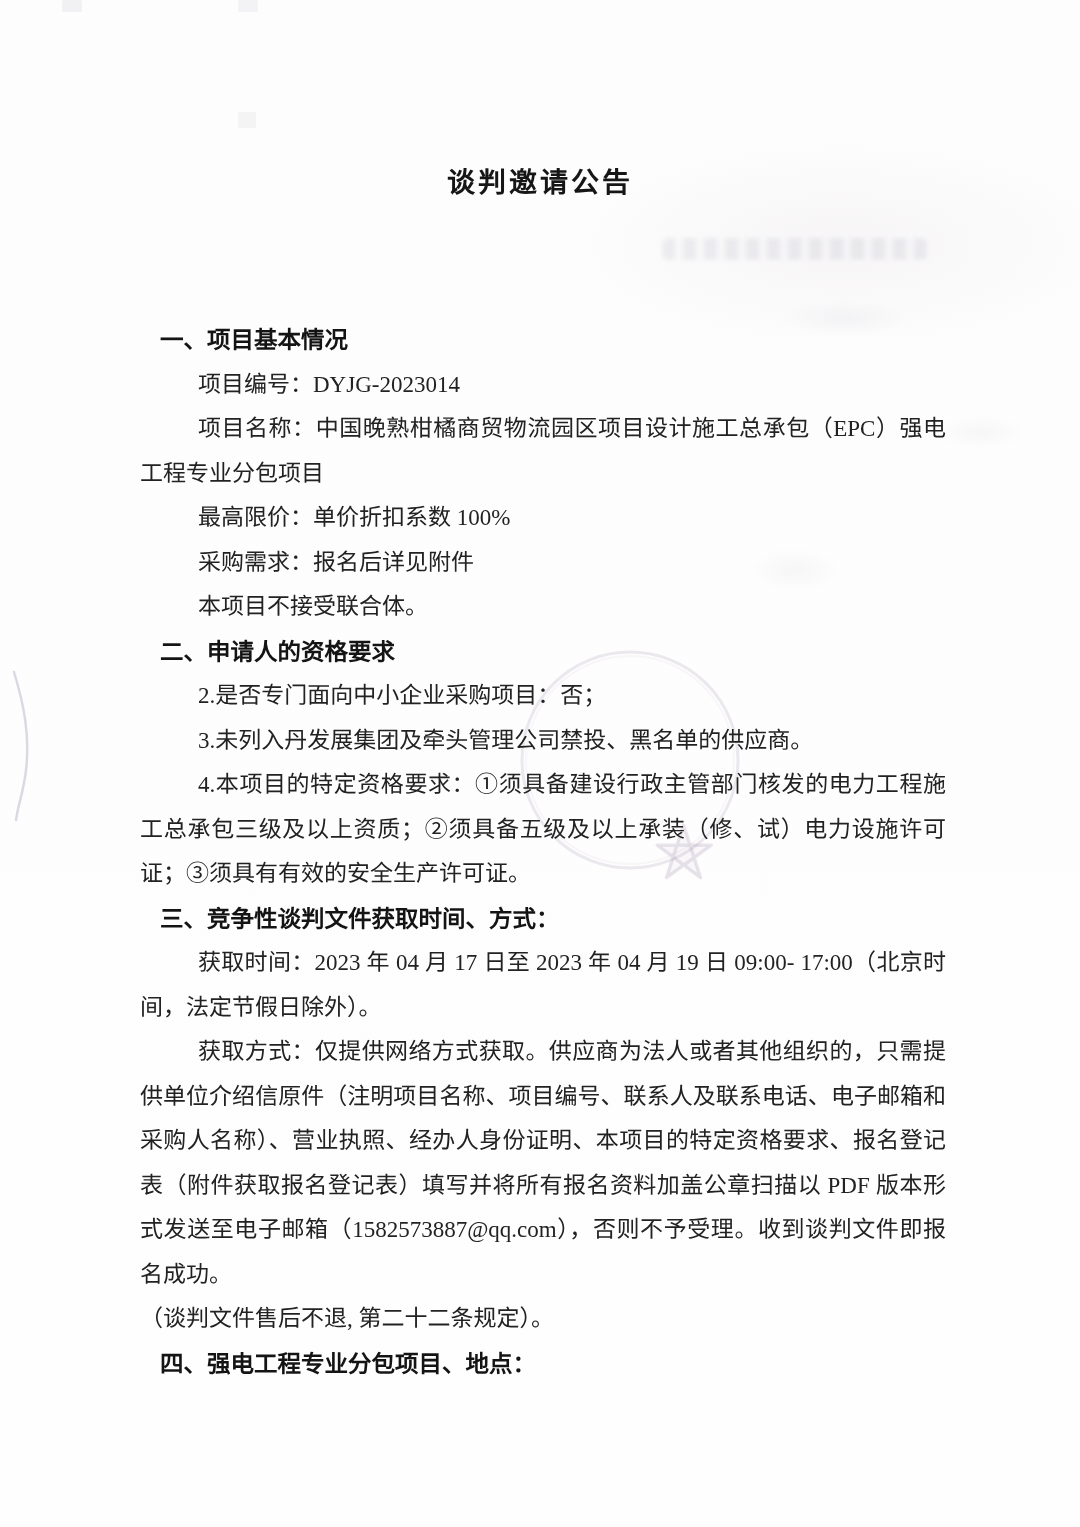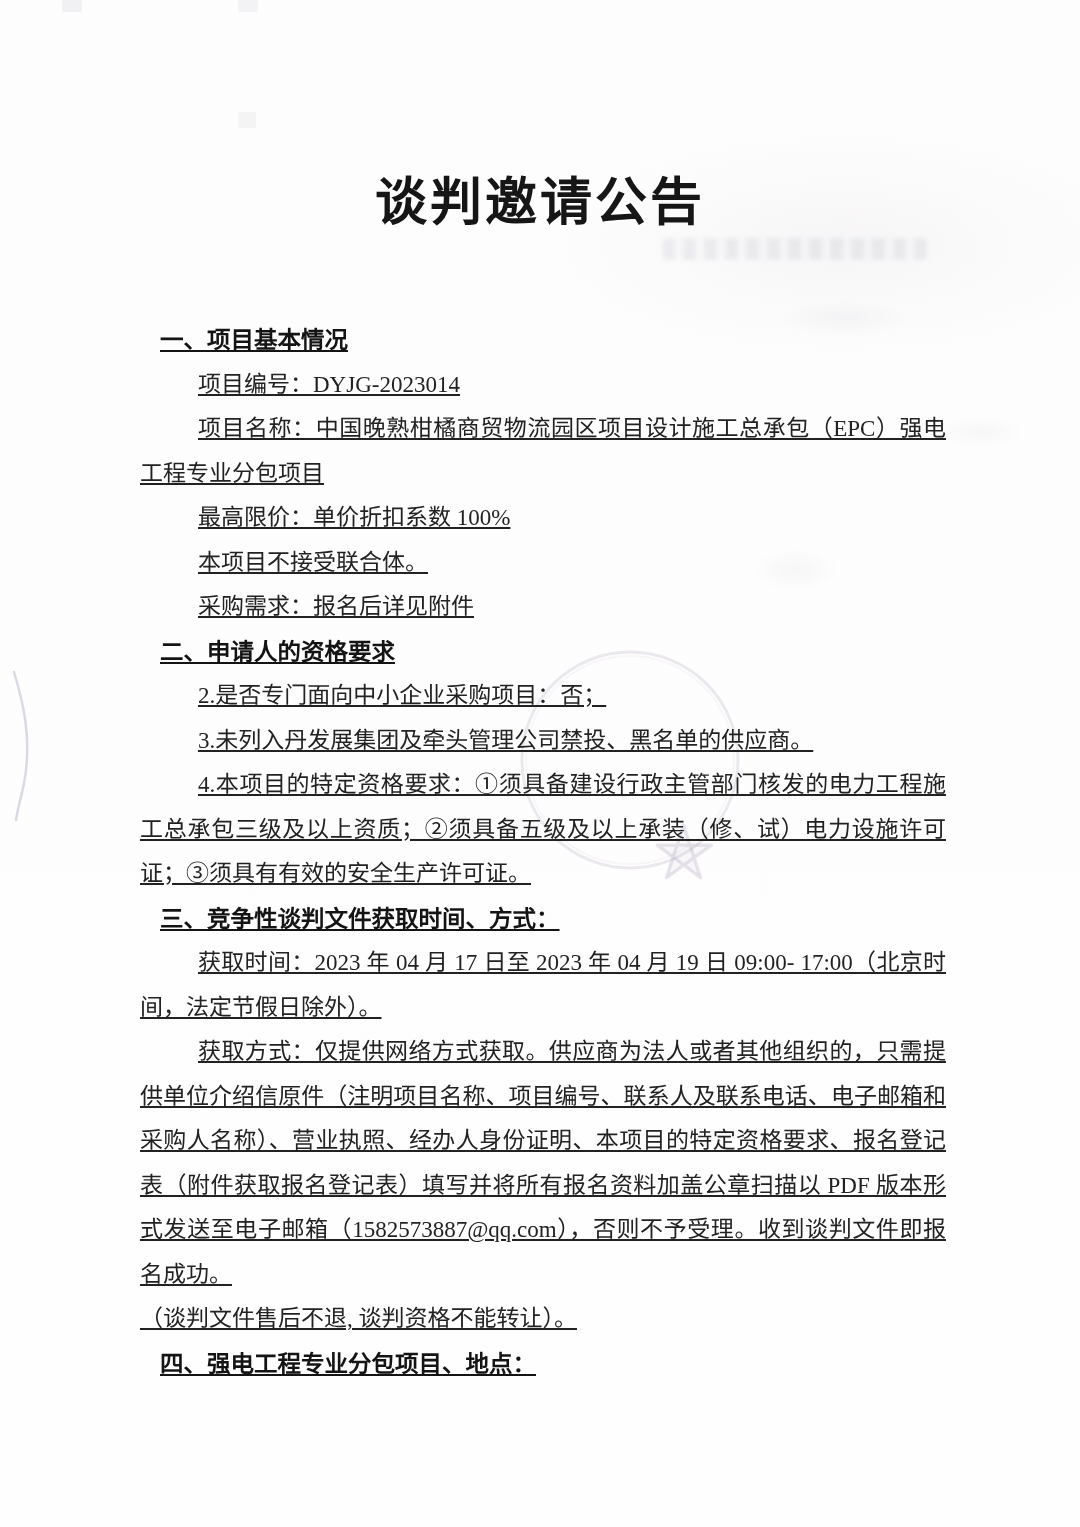--- a/index.html
+++ b/index.html
@@ -21,39 +21,39 @@
 
   
   .doc-title {
     position: absolute;
     top: 160px;
     left: 0;
     width: 100%;
     margin: 0;
     text-align: center;
     font-family: Liberation Mono, monospace;
-    font-size: 52px;
+    font-size: 28px;
     font-weight: 700;
     letter-spacing: 3px;
     color: #161616;
   }
 
   
   .doc-body {
     position: absolute;
     top: 318px;
     left: 140px;
     width: 806px;
     font-family: "Liberation Serif", "DejaVu Serif", serif;
     font-size: 23px;
     line-height: 44.5px;
     text-align: justify;
     color: #222222;
   }
-  .doc-body p { margin: 0; text-decoration: underline; }
+  .doc-body p { margin: 0; }
   .doc-body p.heading {
     font-family: "Liberation Sans", "DejaVu Sans", sans-serif;
     font-weight: 700;
     font-size: 23.5px;
     color: #141414;
     padding-left: 20px;
     text-align: left;
   }
   .doc-body p.para { text-indent: 58px; }
   .doc-body p.para-flush { text-indent: 0; }
@@ -126,26 +126,26 @@
     <path d="M14 12 C 24 45, 30 75, 26 110 C 24 130, 18 145, 16 160" fill="none" stroke="rgba(125,125,160,0.28)" stroke-width="2.5" stroke-linecap="round"></path>
   </svg>
 
   <h1 class="doc-title">谈判邀请公告</h1>
 
   <div class="doc-body" id="doc-body">
       <p class="heading">一、项目基本情况</p>
       <p class="para">项目编号：DYJG-2023014</p>
       <p class="para">项目名称：中国晚熟柑橘商贸物流园区项目设计施工总承包（EPC）强电工程专业分包项目</p>
       <p class="para">最高限价：单价折扣系数 100%</p>
+      <p class="para">采购需求：报名后详见附件</p>
       <p class="para">本项目不接受联合体。</p>
-      <p class="para">采购需求：报名后详见附件</p>
       <p class="heading">二、申请人的资格要求</p>
       <p class="para">2.是否专门面向中小企业采购项目：否；</p>
       <p class="para">3.未列入丹发展集团及牵头管理公司禁投、黑名单的供应商。</p>
       <p class="para">4.本项目的特定资格要求：①须具备建设行政主管部门核发的电力工程施工总承包三级及以上资质；②须具备五级及以上承装（修、试）电力设施许可证；③须具有有效的安全生产许可证。</p>
       <p class="heading">三、竞争性谈判文件获取时间、方式：</p>
       <p class="para">获取时间：2023 年 04 月 17 日至 2023 年 04 月 19 日 09:00- 17:00（北京时间，法定节假日除外）。</p>
       <p class="para">获取方式：仅提供网络方式获取。供应商为法人或者其他组织的，只需提供单位介绍信原件（注明项目名称、项目编号、联系人及联系电话、电子邮箱和采购人名称）、营业执照、经办人身份证明、本项目的特定资格要求、报名登记表（附件获取报名登记表）填写并将所有报名资料加盖公章扫描以 PDF 版本形式发送至电子邮箱（1582573887@qq.com），否则不予受理。收到谈判文件即报名成功。</p>
-      <p class="para-flush">（谈判文件售后不退, 谈判资格不能转让）。</p>
+      <p class="para-flush">（谈判文件售后不退, 第二十二条规定）。</p>
       <p class="heading">四、强电工程专业分包项目、地点：</p>
     </div>
 
 </div>
 
 </body></html>

